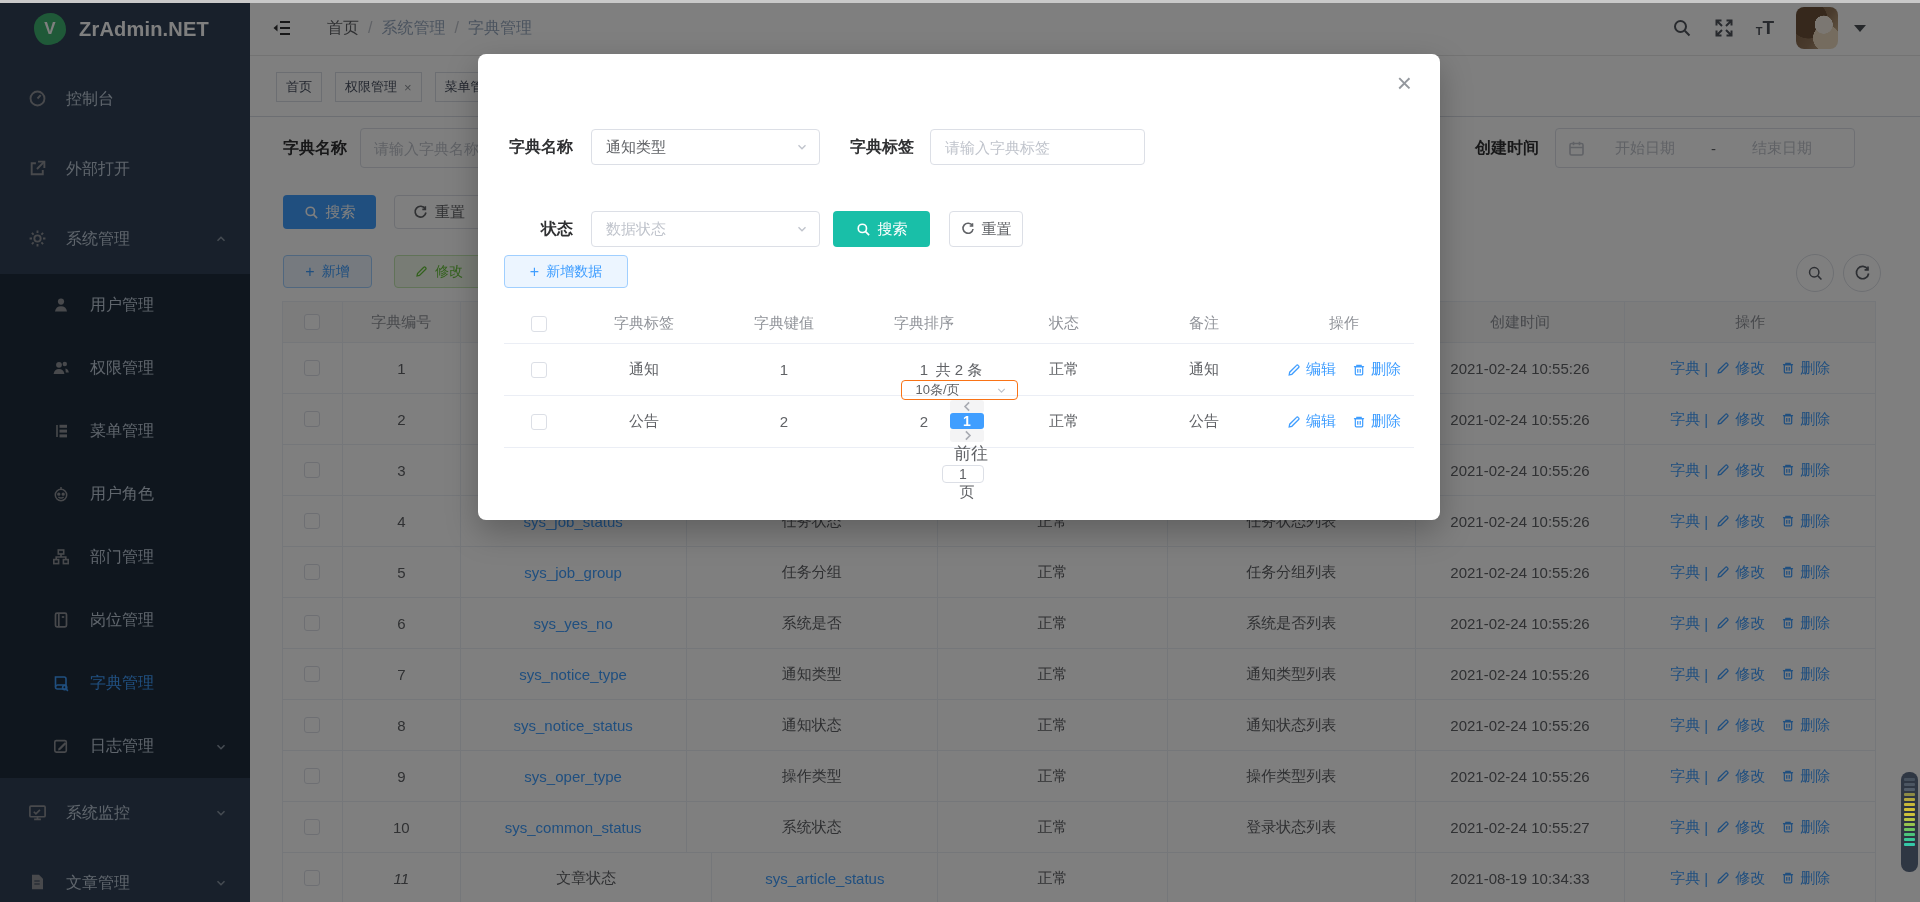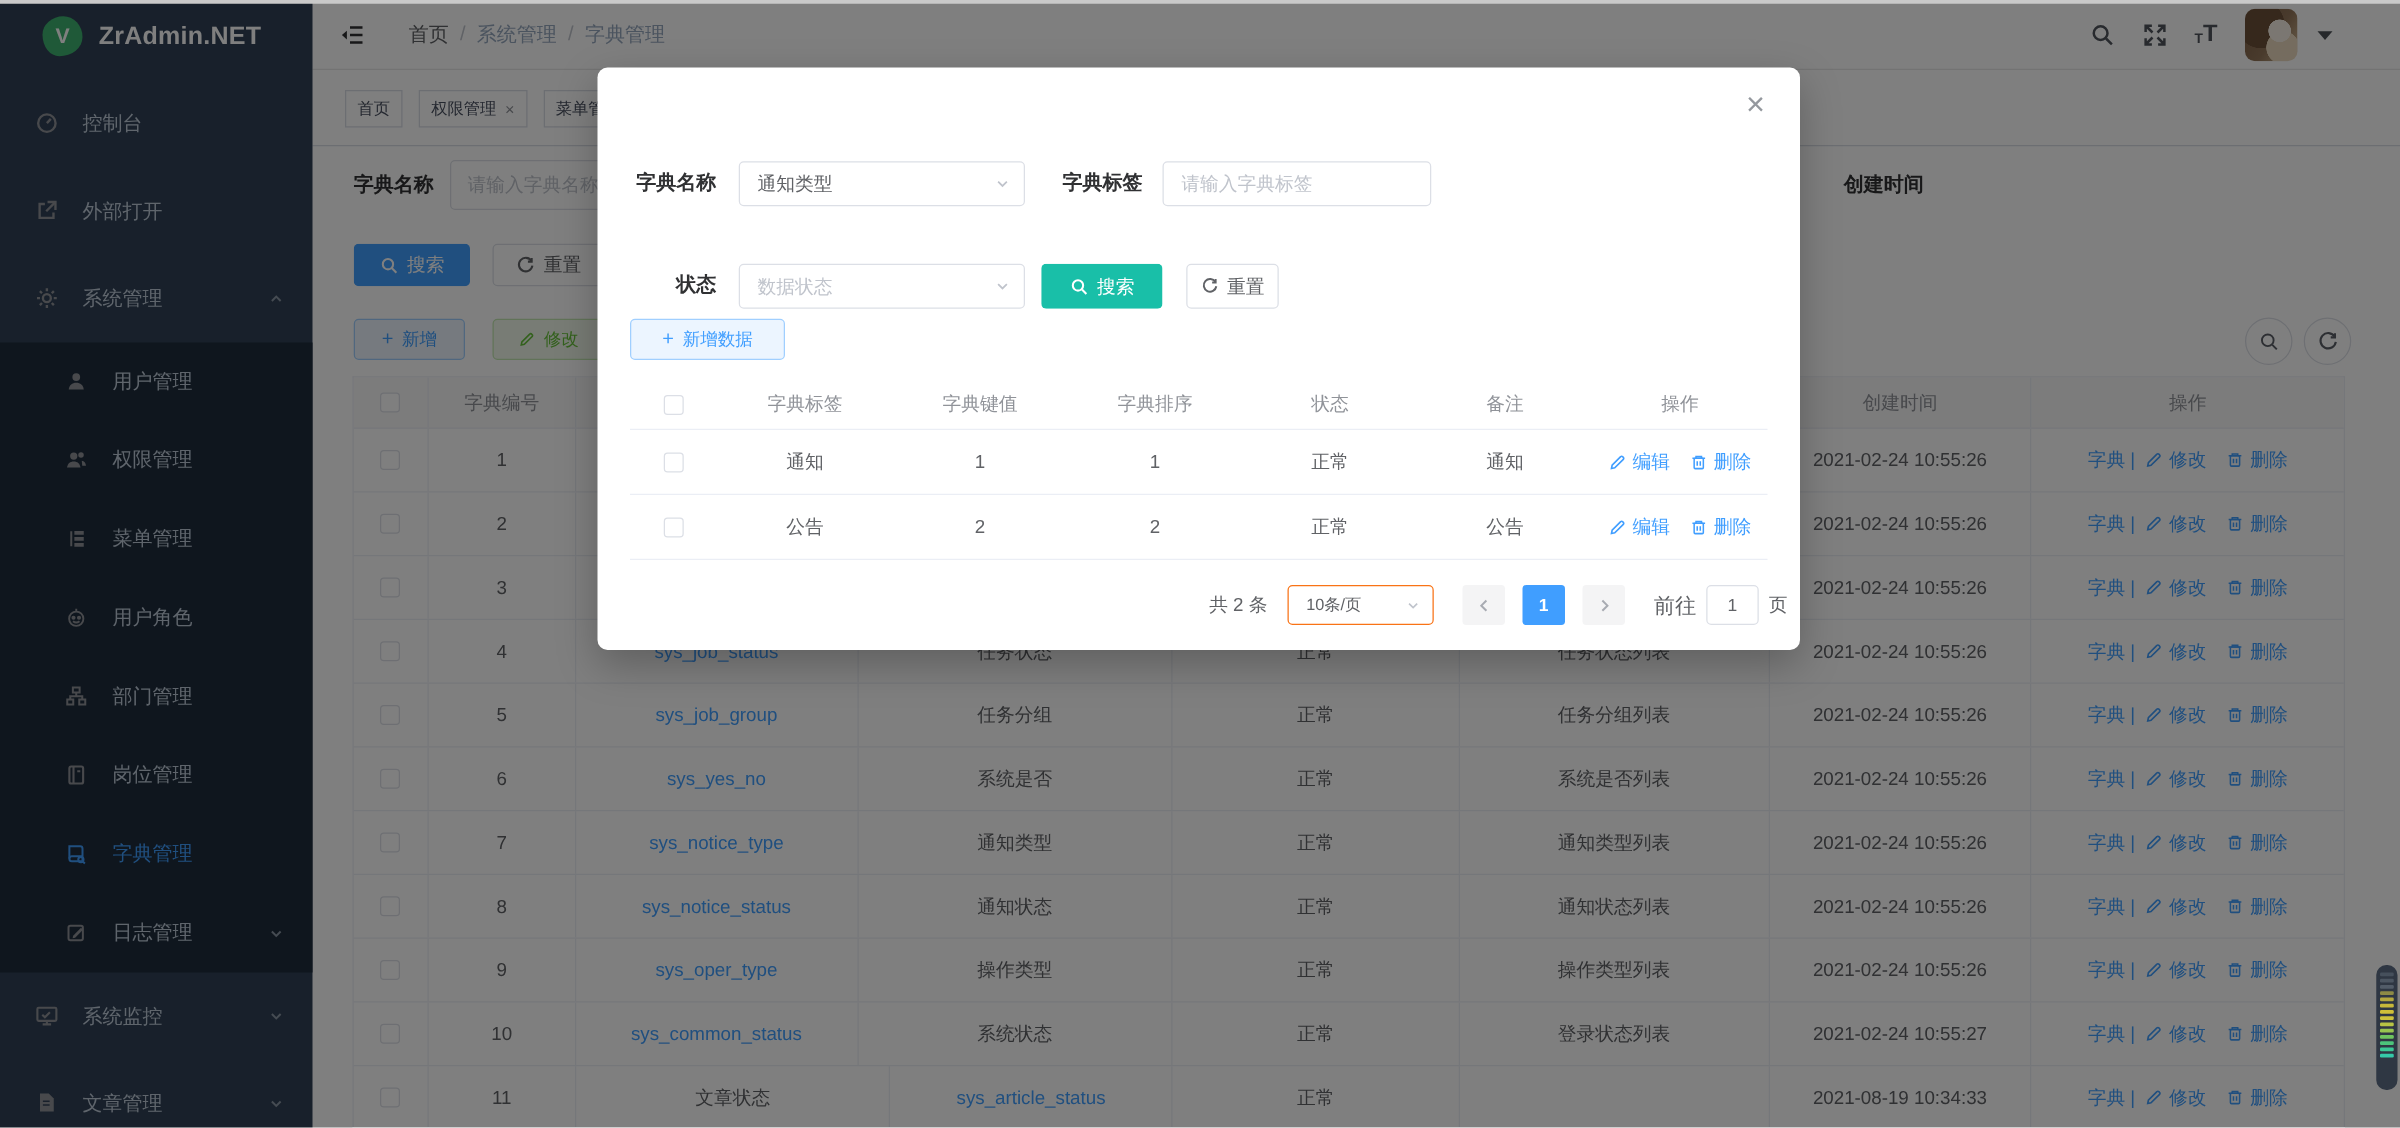--- a/index.html
+++ b/index.html
@@ -103,21 +103,21 @@
   .dlg-btn-search { position:absolute; left:355px; top:157px; width:97px; height:36px; background:#19bfa8; color:#fff; }
   .dlg-btn-reset  { position:absolute; left:471px; top:157px; width:74px; height:36px; }
   .dlg-btn-add    { position:absolute; left:26px; top:201px; width:124px; height:33px; font-size:14px; }
 
   .dtable { position:absolute; left:26px; top:250px; width:910px; font-size:15px; }
   .drow { display:flex; height:52px; border-bottom:1px solid #ebeef5; }
   .drow.dhead { height:40px; }
   .dcell { display:flex; align-items:center; justify-content:center; color:#606266; white-space:nowrap; }
   .dhead .dcell { color:#909399; }
 
-  .dlg-pg { position:absolute; left:26px; right:10px; top:412px; height:36px; display:flex; align-items:center; justify-content:flex-end; }
+  .dlg-pg { position:absolute; left:26px; right:10px; top:412px; height:36px; display:flex; align-items:center; justify-content:flex-end;flex-direction:column; }
   .pg-total { font-size:15px; color:#606266; margin-right:16px; }
   .pg-size { position:relative; width:117px; height:32px; border:1px solid #f97316; border-radius:4px;
              display:flex; align-items:center; padding-left:14px; font-size:13px; color:#606266; margin-right:16px; cursor:pointer; }
   .pg-size .sel-chevron { position:absolute; right:9px; color:#c0c4cc; }
   .pg-arrow { width:34px; height:32px; background:#f4f4f5; border-radius:3px; color:#a8abb2;
               display:flex; align-items:center; justify-content:center; margin:0 7px; cursor:pointer; }
   .pg-page { width:34px; height:32px; background:#409eff; border-radius:3px; color:#fff; font-size:14px; font-weight:bold;
              display:flex; align-items:center; justify-content:center; margin:0 7px; cursor:pointer; }
   .pg-goto { font-size:17px; color:#606266; margin:0 8px 0 16px; }
   .pg-input { width:42px; height:32px; border:1px solid #dcdfe6; border-radius:4px; text-align:center;
@@ -347,20 +347,31 @@
       </div>
     </div>
 
   <div class="content">
 
     <span class="f-label" style="left:33px; top:20px;">字典名称</span>
     <span style="position:absolute; left:110px; top:10px; width:200px;">
       <input class="real-input" placeholder="请输入字典名称" style="">
     </span>
     <span class="f-label" style="left:1225px; top:20px;">创建时间</span>
+    <div class="daterange fake-input" style="left:1305px; top:10px; width:300px;">
+      <span style="color:#c0c4cc;">
+        <svg width="17" height="17" viewBox="0 0 17 17" fill="none" stroke="currentColor" stroke-width="1.6">
+            <rect x="2" y="3.5" width="13" height="11.5" rx="1.5"></rect>
+            <path d="M5.5 1.8v3.4M11.5 1.8v3.4M2 7.5h13"></path>
+          </svg>
+      </span>
+      <span class="dr-txt">开始日期</span>
+      <span class="dr-sep" style="color:#606266;">-</span>
+      <span class="dr-txt">结束日期</span>
+    </div>
 
     <div class="btn btn-primary" style="position:absolute; left:33px; top:77px; width:93px; height:34px;">
       <svg width="15" height="15" viewBox="0 0 20 20" fill="none" stroke="currentColor" stroke-width="2.2">
           <circle cx="8.5" cy="8.5" r="5.5"></circle>
           <path d="M12.8 12.8L17.5 17.5"></path>
         </svg>
       <span>搜索</span>
     </div>
     <div class="btn btn-plain" style="position:absolute; left:144px; top:77px; width:90px; height:34px;">
       <svg width="15" height="15" viewBox="0 0 18 18" fill="none" stroke="currentColor" stroke-width="2">
@@ -724,21 +735,21 @@
                 <path d="M6.6 6.8v4.2M9.4 6.8v4.2"></path>
               </svg>
               <span>删除</span>
             </div>
           </div>
         </div>
         <div class="mrow">
           <div class="mcell" style="width: 60px;">
             <div class="cb"></div>
           </div>
-          <div class="mcell" style="width: 118px;">11</div>
+          <div class="mcell" style="width: 118px; font-style: italic;">11</div>
           <div class="mcell" style="width: 252px;">文章状态</div>
           <div class="mcell" style="width: 226px;">
             <div class="lnk">sys_article_status</div>
           </div>
           <div class="mcell" style="width: 230px;">正常</div>
           <div class="mcell" style="width: 248px;"></div>
           <div class="mcell" style="width: 210px;">2021-08-19 10:34:33</div>
           <div class="mcell" style="width: 250px;">
             <div class="lnk gap-r">字典</div>
             <div class="act-sep" style="display: inline; margin-left: -12px;">|</div>

